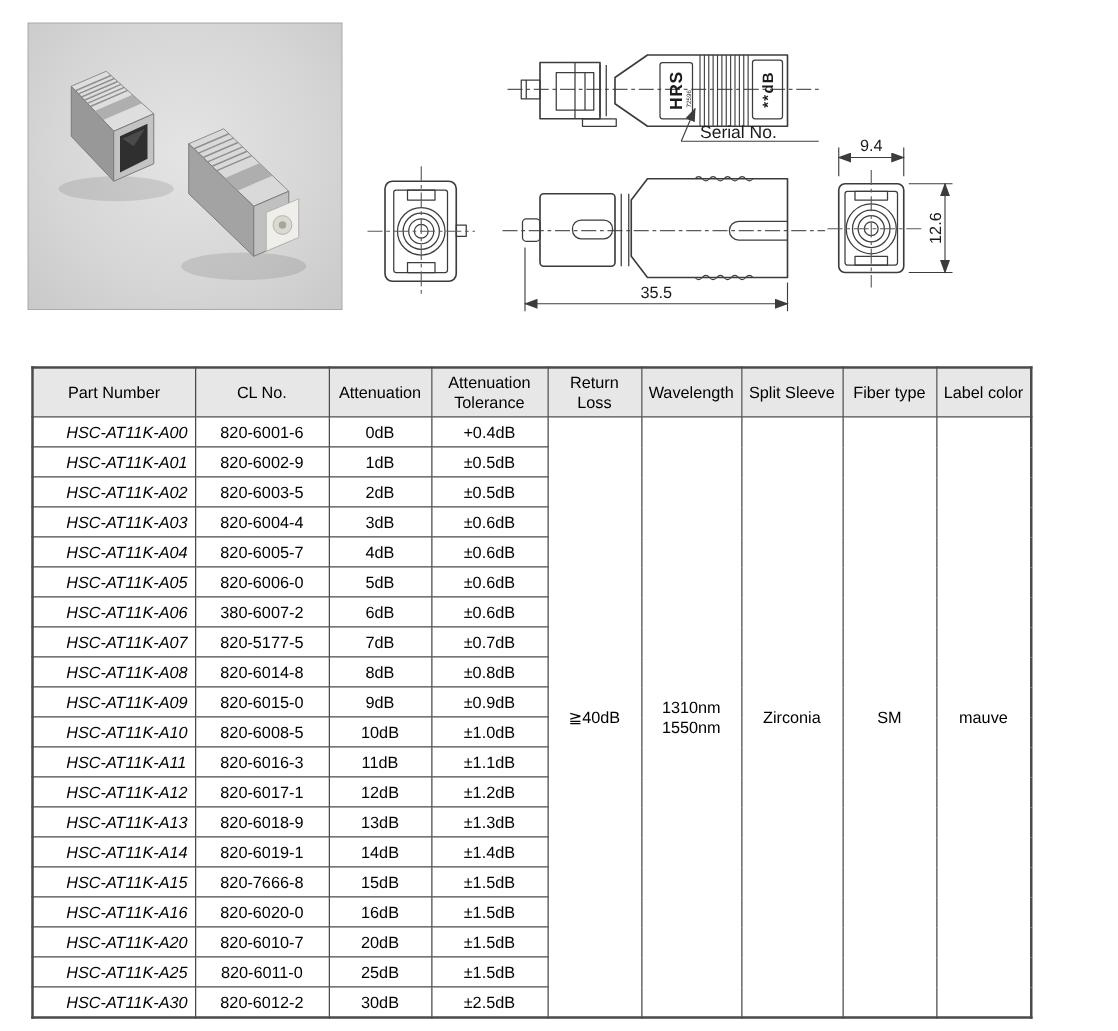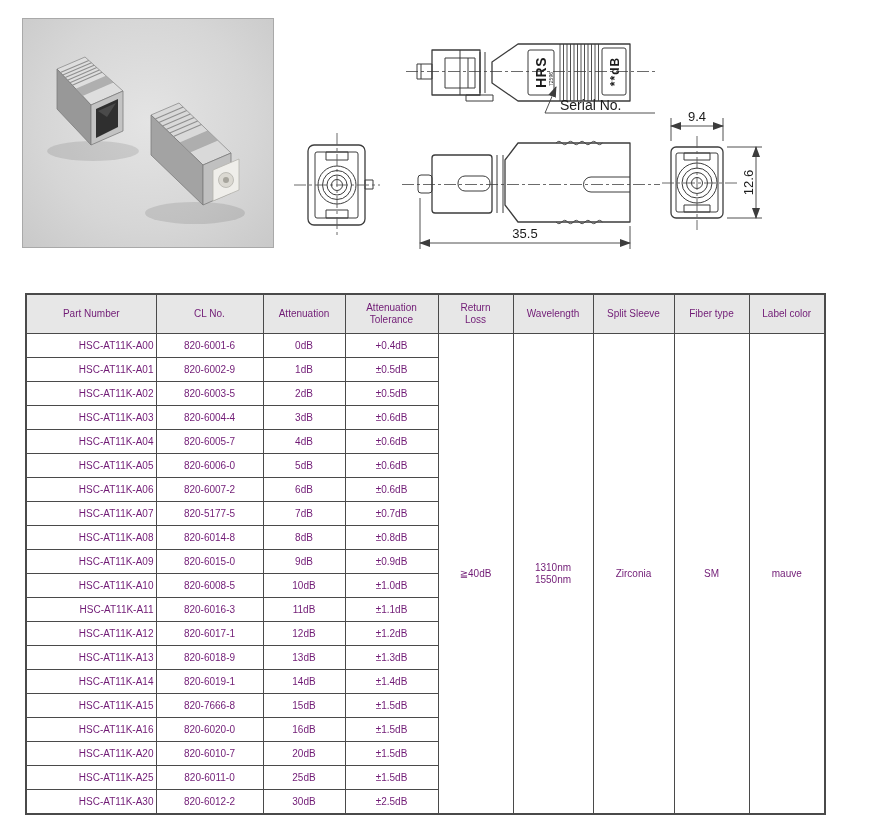--- a/index.html
+++ b/index.html
@@ -21,29 +21,29 @@
   .brandtxt{font-size:14px;font-weight:bold;letter-spacing:.5px;}
   .tinytxt{font-size:5px;}
   .dbtxt{font-size:12px;font-weight:bold;letter-spacing:1px;}
   .oln{fill:none;stroke:#3c3c3c;stroke-width:1.3;stroke-linejoin:round;}
   .iln{fill:none;stroke:#3c3c3c;stroke-width:1;stroke-linejoin:round;}
   .cln{fill:none;stroke:#5a5a5a;stroke-width:.9;stroke-dasharray:12 3 3 3;}
   .dln{fill:none;stroke:#3c3c3c;stroke-width:.9;}
   
   .spec-table{
     position:absolute;left:25px;top:293px;border-collapse:collapse;table-layout:fixed;
-    width:799px;font-size:10px;color:#701a75;
+    width:799px;font-size:13px;color:#000000;
   }
   .spec-table th,.spec-table td{
     border:1px solid #4a4a4a;text-align:center;vertical-align:middle;
     padding:0 2px;overflow:hidden;white-space:pre-line;line-height:1.2;
   }
   .spec-table thead th{background:#e7e7e7;font-weight:normal;height:38px;}
   .spec-table tbody td{height:23px;background:#ffffff;}
-  .spec-table tbody td:first-child{text-align:right;padding-left:26px;}
+  .spec-table tbody td:first-child{text-align:left;padding-left:26px;font-style:italic;}
   .spec-table{border:2px solid #4a4a4a;}
   .spec-table td.merged{text-align:center;padding-left:2px;}
 </style>
 </head>
 <body>
 
 <div class="page">
 
   <div class="photo-panel">
     <svg width="248" height="226" viewBox="0 0 248 226">
@@ -248,21 +248,21 @@
           <td>±0.6dB</td>
         </tr>
         <tr>
           <td>HSC-AT11K-A05</td>
           <td>820-6006-0</td>
           <td>5dB</td>
           <td>±0.6dB</td>
         </tr>
         <tr>
           <td>HSC-AT11K-A06</td>
-          <td>820-6007-2</td>
+          <td>380-6007-2</td>
           <td>6dB</td>
           <td>±0.6dB</td>
         </tr>
         <tr>
           <td>HSC-AT11K-A07</td>
           <td>820-5177-5</td>
           <td>7dB</td>
           <td>±0.7dB</td>
         </tr>
         <tr>

